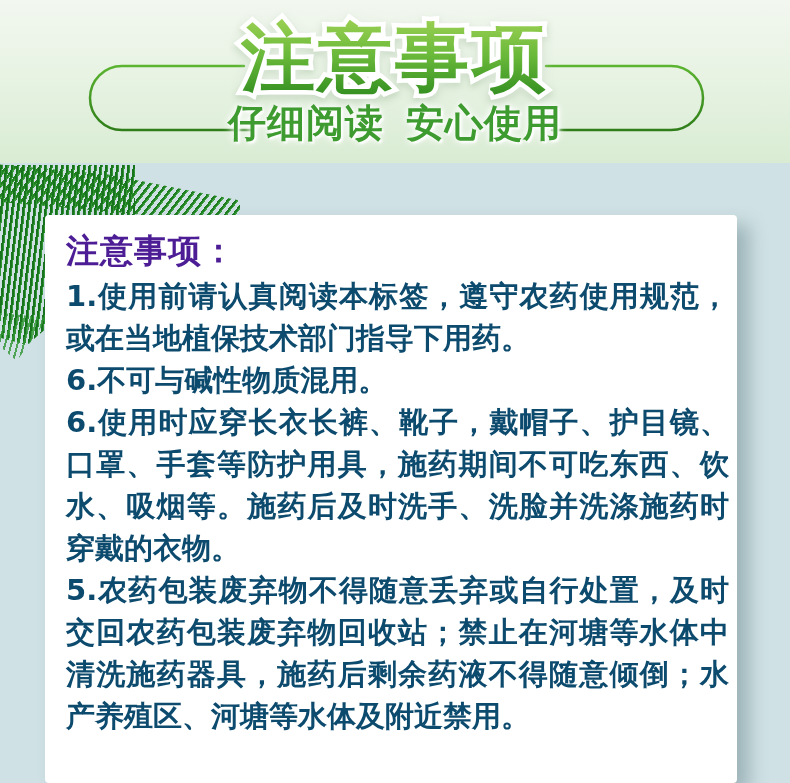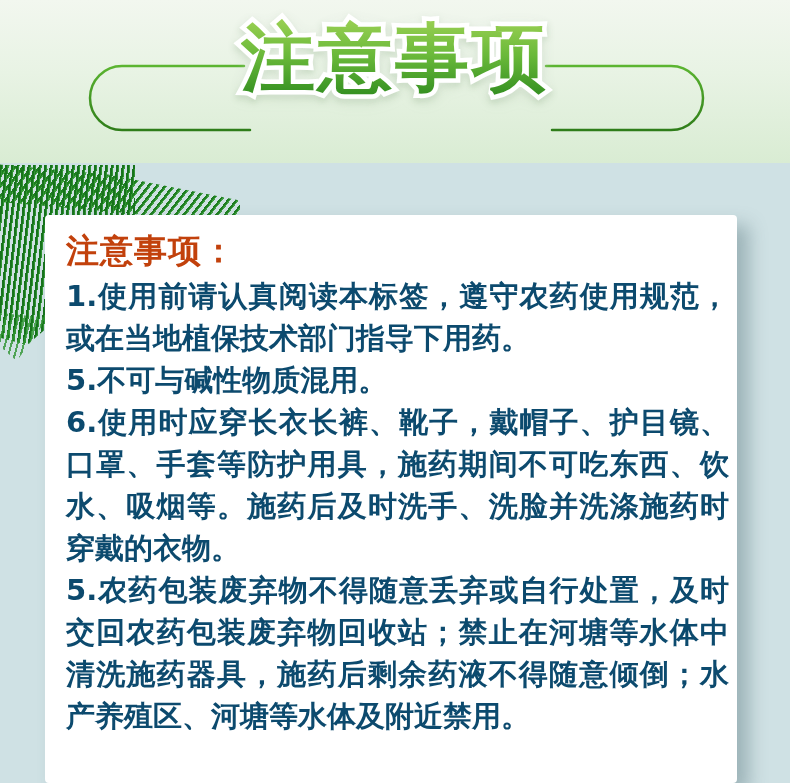--- a/index.html
+++ b/index.html
@@ -38,21 +38,21 @@
     clip-path:polygon(0 0,100% 0,100% 28%,78% 58%,48% 82%,20% 100%,0 96%);}
   .palm-tip{left:0;top:150px;width:48px;height:48px;
     background:repeating-linear-gradient(105deg,#2f9431 0px,#2f9431 2px,rgba(0,0,0,0) 2px,rgba(0,0,0,0) 6px);
     clip-path:polygon(0 0,100% 10%,35% 100%,0 70%);opacity:.8;}
 
   
   .card{position:absolute;left:45px;top:52px;width:692px;height:568px;z-index:2;
     background:#ffffff;border-radius:4px;
     box-shadow:12px 10px 18px rgba(96,125,130,.45);
     box-sizing:border-box;padding:12px 8px 0 21px;}
-  .card-heading{font-size:33px;line-height:48px;font-weight:bold;color:#c2410c;letter-spacing:1px;}
+  .card-heading{font-size:33px;line-height:48px;font-weight:bold;color:#4c1d95;letter-spacing:1px;}
   .card p{margin:0;font-size:29px;line-height:42px;font-weight:bold;color:#0c4a6e;
     text-align:justify;text-justify:inter-ideograph;overflow-wrap:break-word;}
 </style>
 </head>
 <body>
 
 <div class="page">
 
   <div class="header">
     <svg class="deco-svg" width="790" height="163" viewBox="0 0 790 163">
@@ -64,30 +64,31 @@
       </defs>
       <path d="M244 66 H122 A32 32 0 0 0 122 130 H250" fill="none" stroke="url(#lineGrad)" stroke-width="2.5" stroke-linecap="round"></path>
       <path d="M546 66 H671 A32 32 0 0 1 671 130 H552" fill="none" stroke="url(#lineGrad)" stroke-width="2.5" stroke-linecap="round"></path>
     </svg>
 
     <div class="title-wrap">
       <span class="title-layer title-stroke">注意事项</span>
       <span class="title-layer title-fill">注意事项</span>
     </div>
 
+    <div class="subtitle">仔细阅读 安心使用</div>
   </div>
 
   <div class="content">
 
     <div class="palm palm-sweep"></div>
     <div class="palm palm-droop"></div>
     <div class="palm palm-tip"></div>
 
     <div class="card">
       <div class="card-heading">注意事项：</div>
       <p>1.使用前请认真阅读本标签，遵守农药使用规范，或在当地植保技术部门指导下用药。</p>
-      <p>5.不可与碱性物质混用。</p>
+      <p>6.不可与碱性物质混用。</p>
       <p>6.使用时应穿长衣长裤、靴子，戴帽子、护目镜、口罩、手套等防护用具，施药期间不可吃东西、饮水、吸烟等。施药后及时洗手、洗脸并洗涤施药时穿戴的衣物。</p>
       <p>5.农药包装废弃物不得随意丢弃或自行处置，及时交回农药包装废弃物回收站；禁止在河塘等水体中清洗施药器具，施药后剩余药液不得随意倾倒；水产养殖区、河塘等水体及附近禁用。</p>
     </div>
 
   </div>
 </div>
 
 </body></html>

